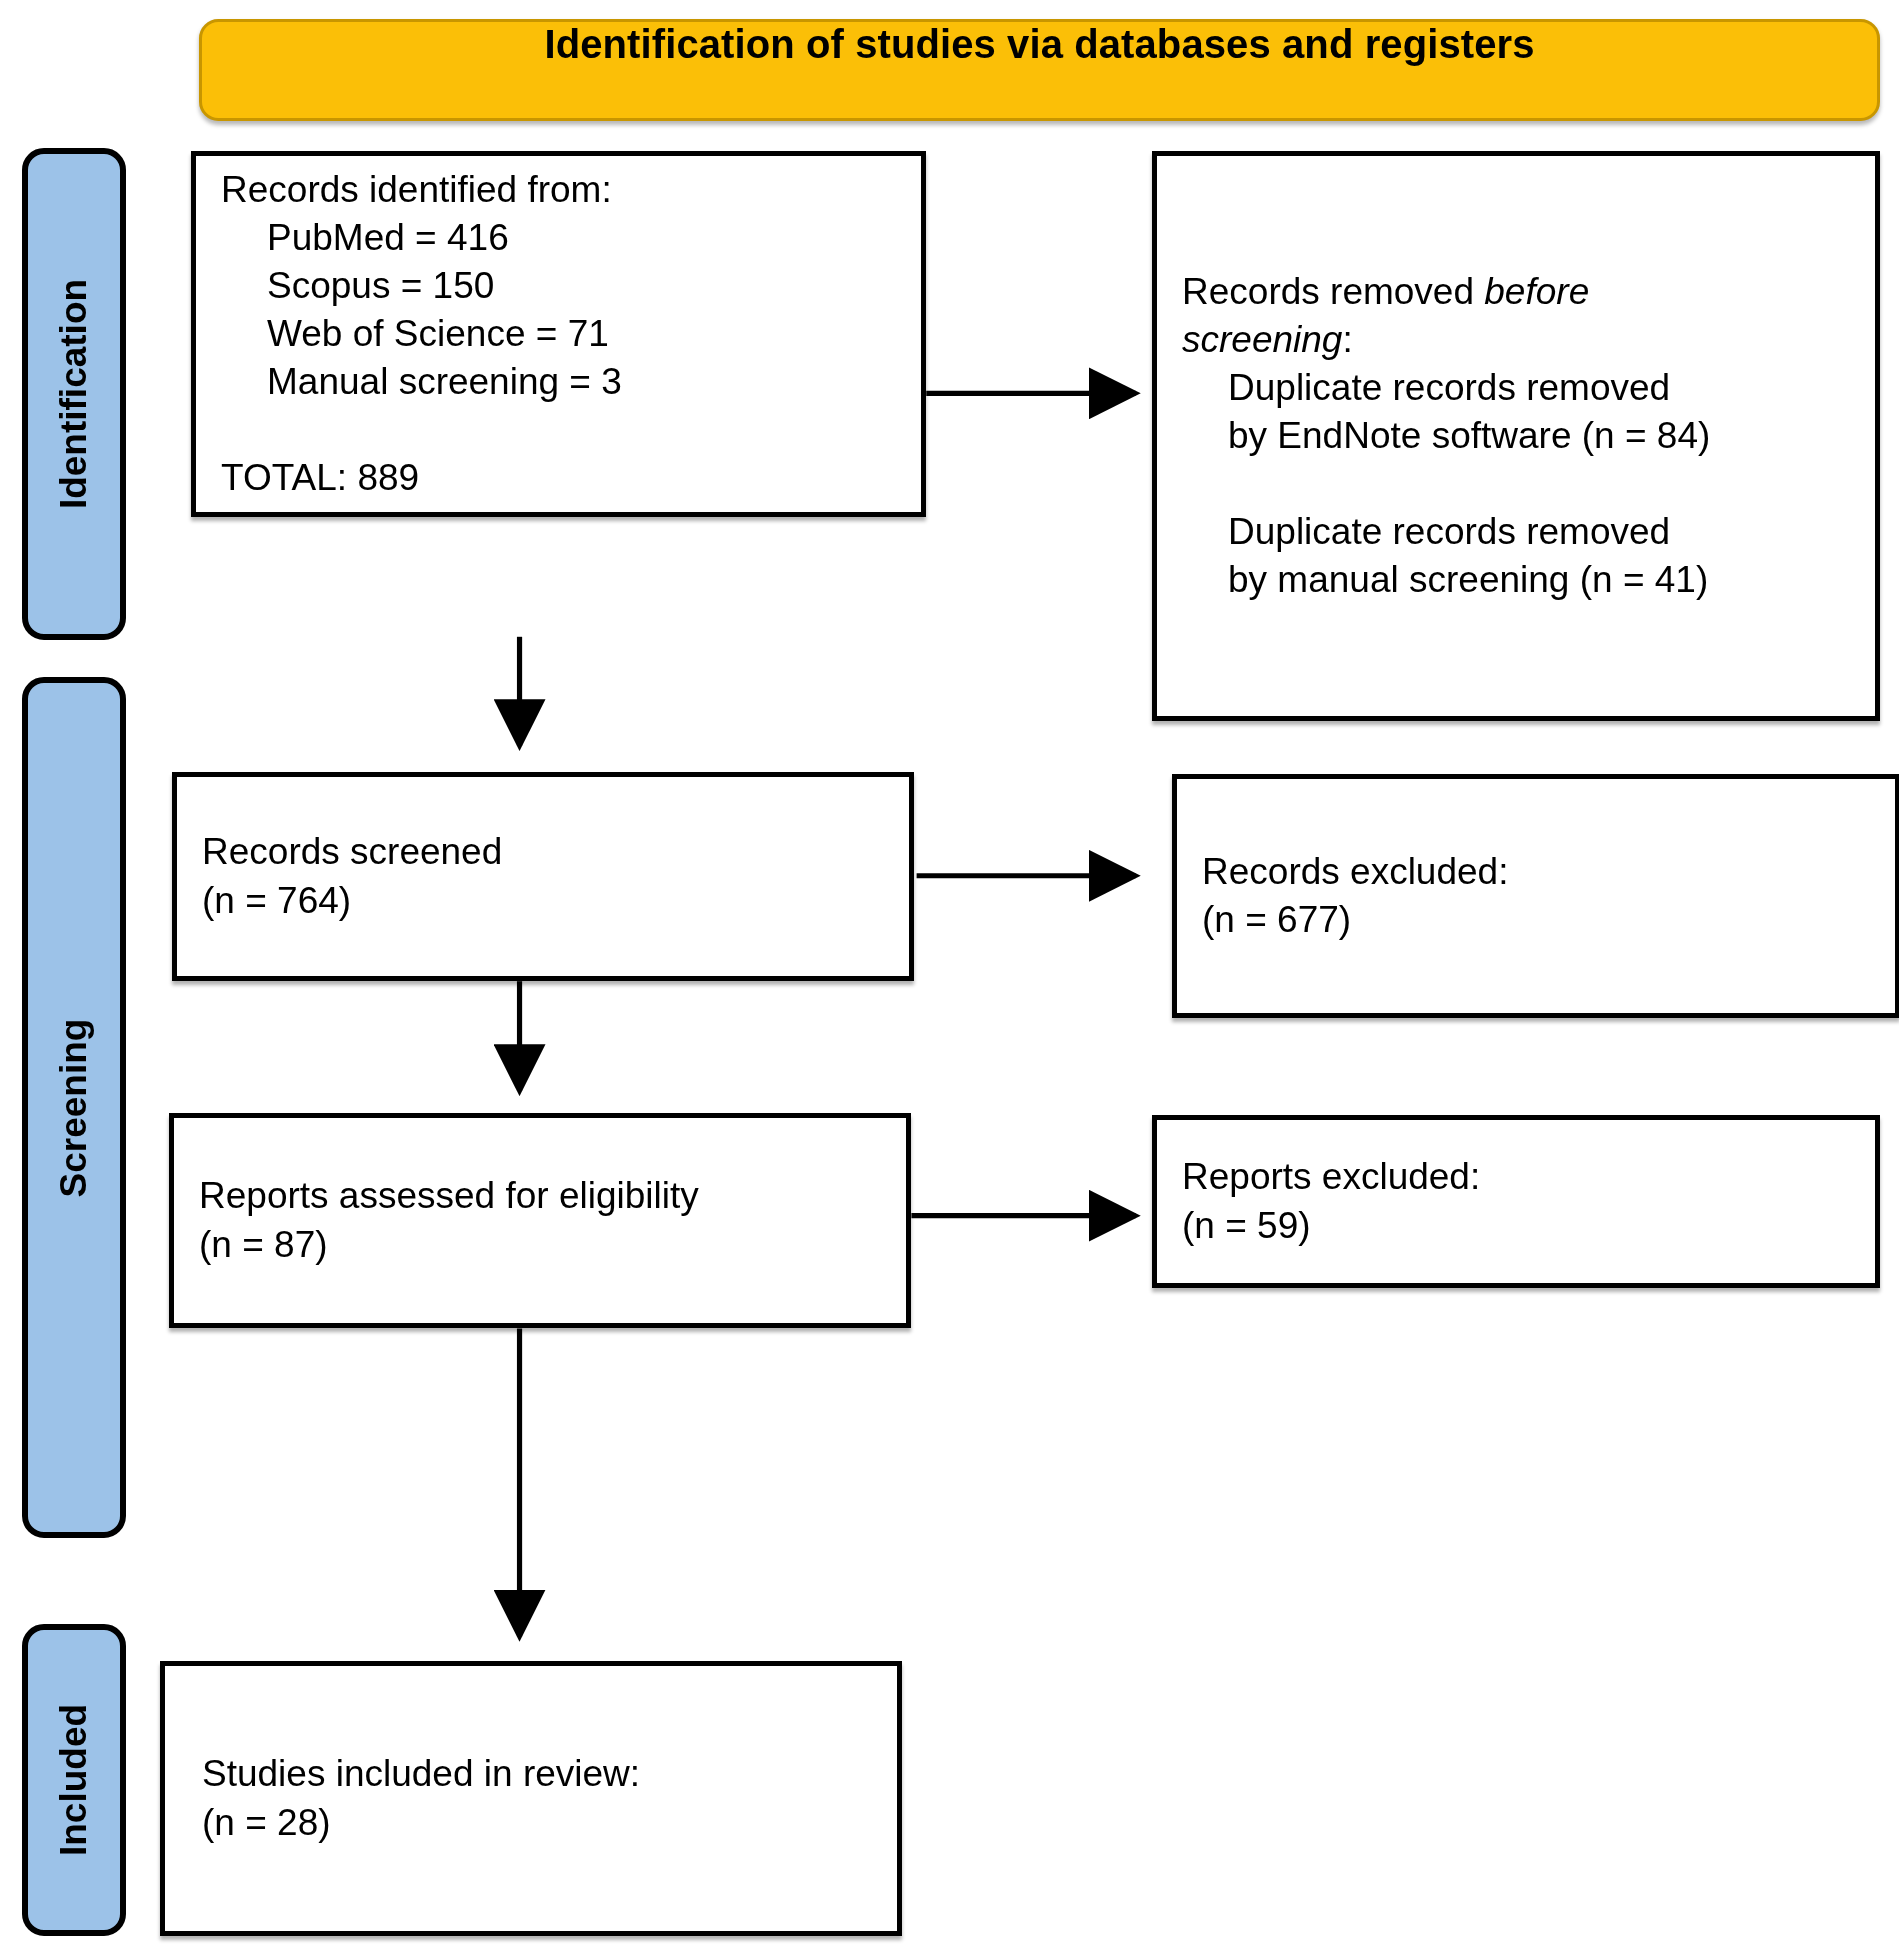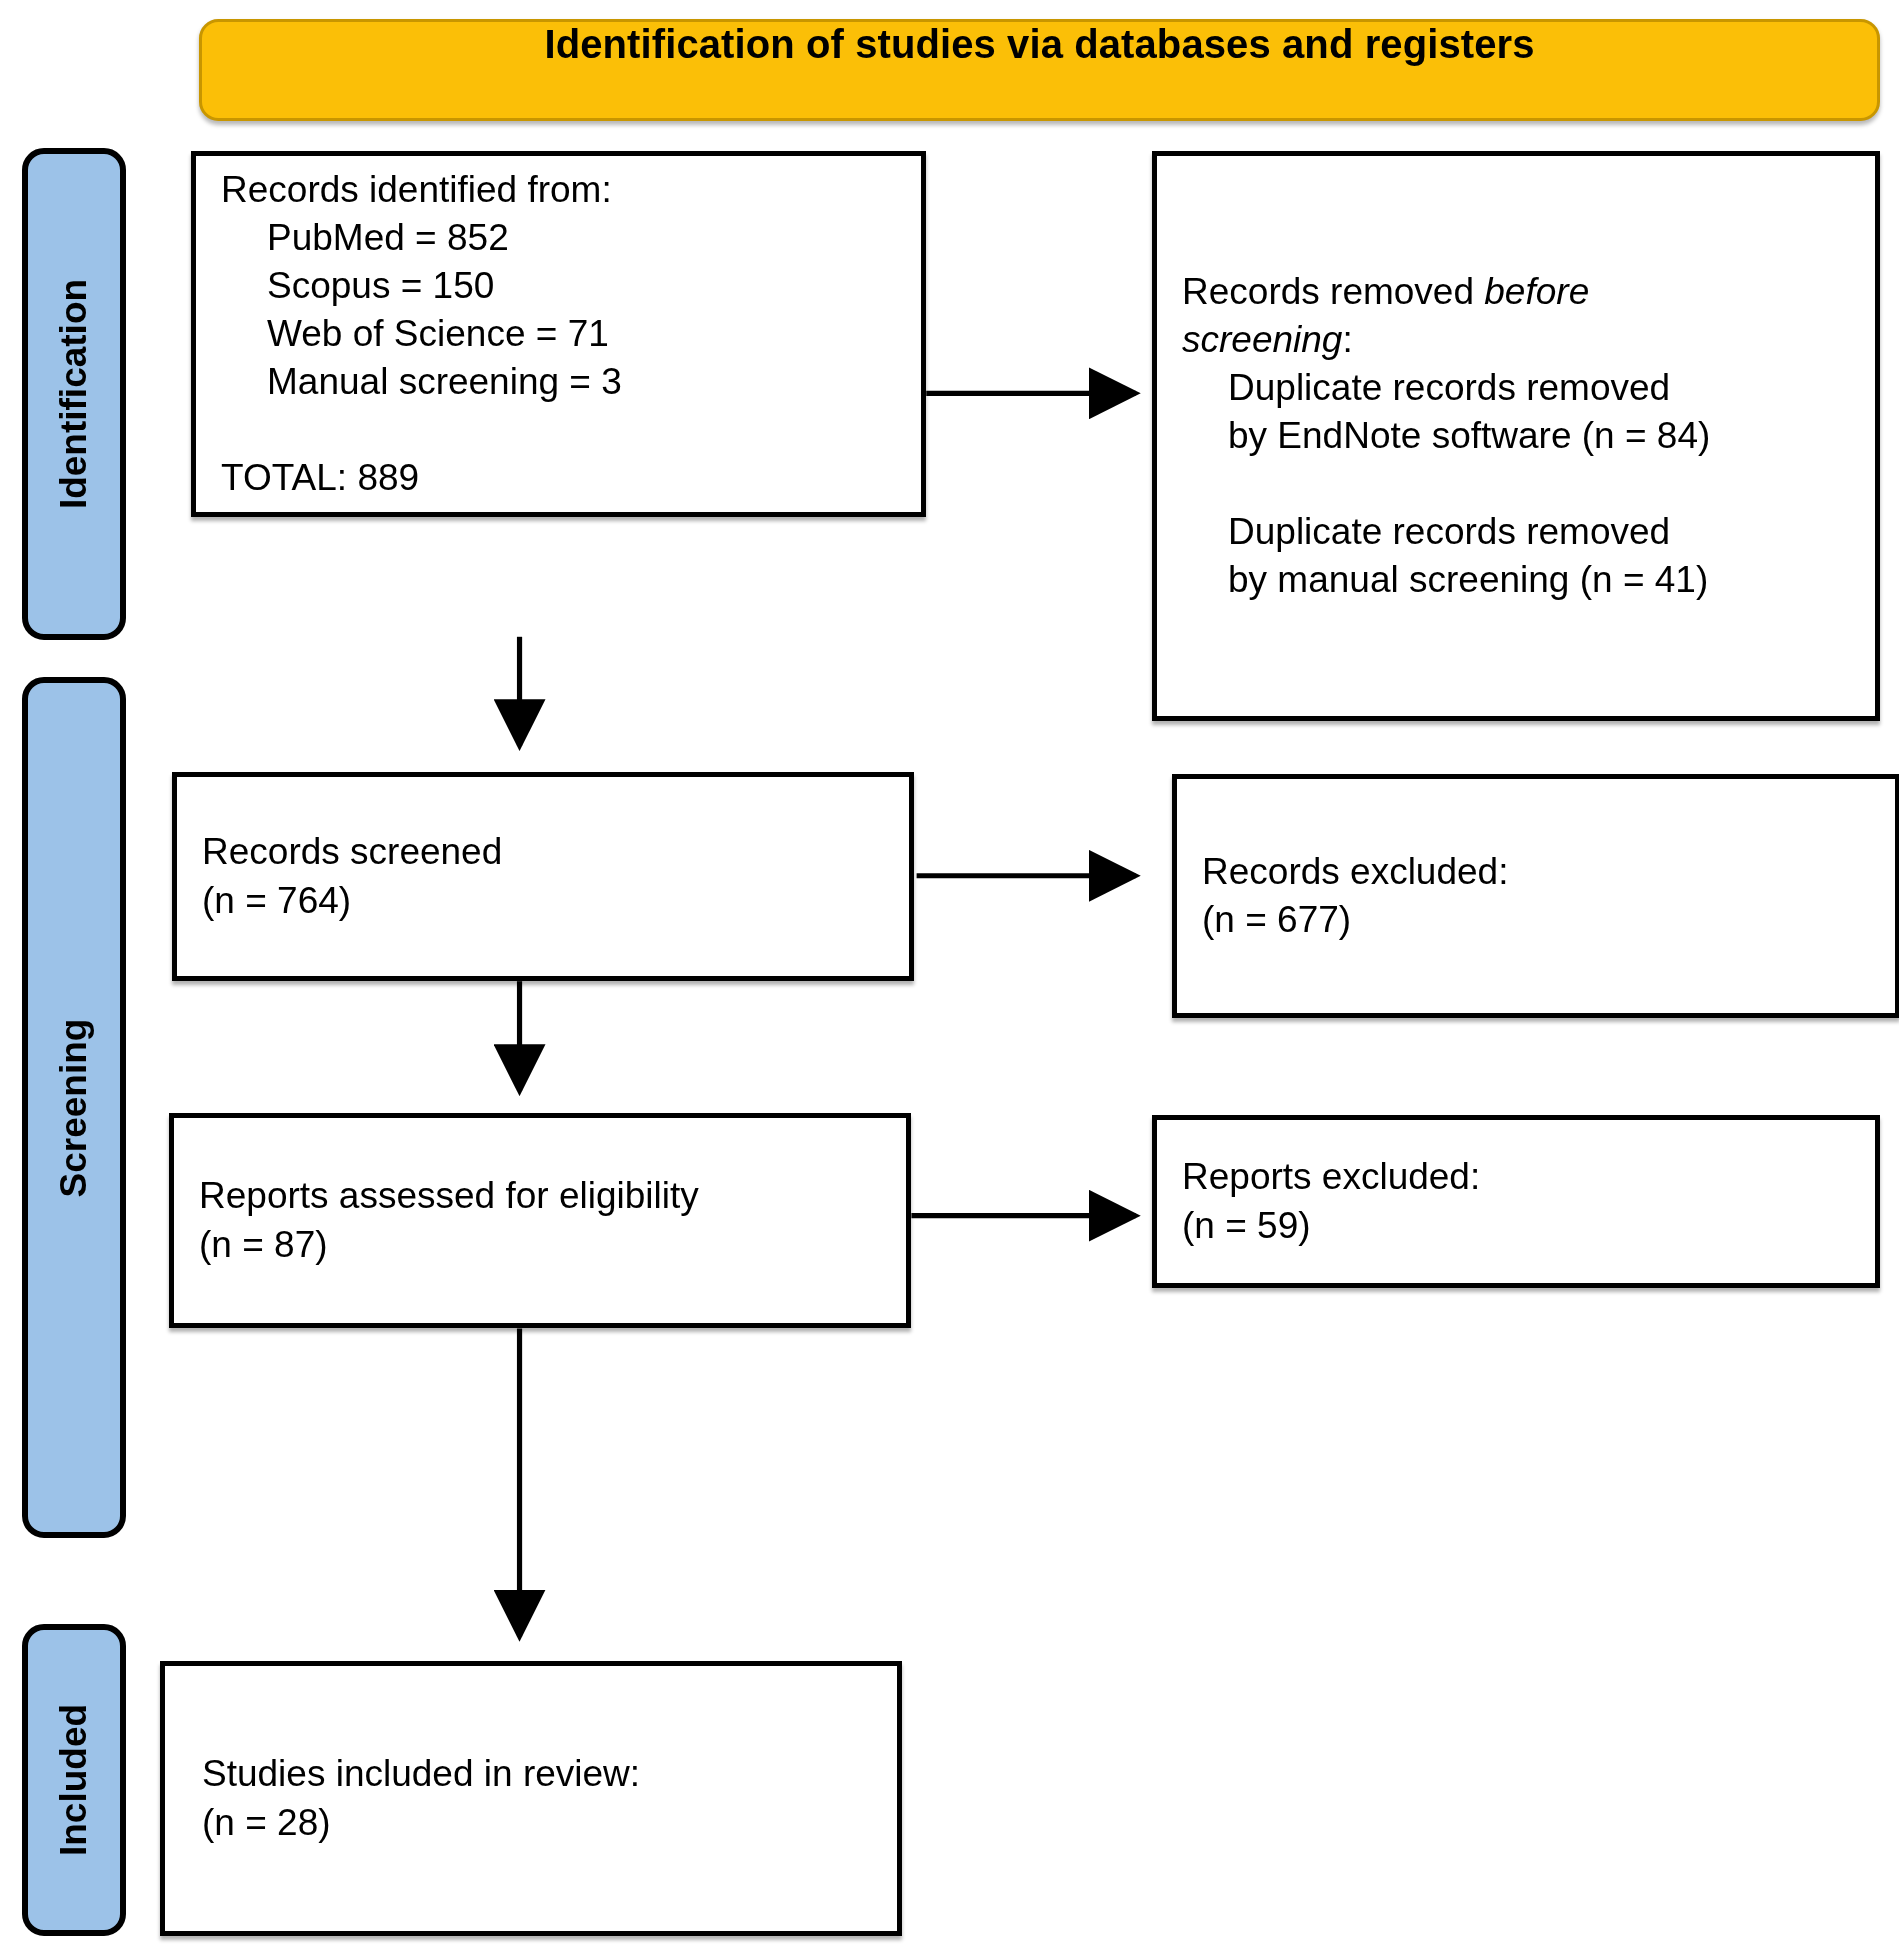--- a/index.html
+++ b/index.html
@@ -142,21 +142,21 @@
     <span class="stage-tab-label">Screening</span>
   </div>
 
   <div class="stage-tab" style="left:22px; top:1624px; width:104px; height:312px;">
     <span class="stage-tab-label">Included</span>
   </div>
 
   <div class="flow-box" style="left:191px; top:151px; width:735px; height:366px;">
     <div class="flow-box-inner">
       <div class="flow-line">Records identified from:</div>
-      <div class="flow-line indent">PubMed = 852</div>
+      <div class="flow-line indent">PubMed = 416</div>
       <div class="flow-line indent">Scopus = 150</div>
       <div class="flow-line indent">Web of Science = 71</div>
       <div class="flow-line indent">Manual screening = 3</div>
       <div class="flow-line spacer">&nbsp;</div>
       <div class="flow-line">TOTAL: 889</div>
     </div>
   </div>
 
   <div class="flow-box" style="left:1152px; top:151px; width:728px; height:570px;">
     <div class="flow-box-inner">

